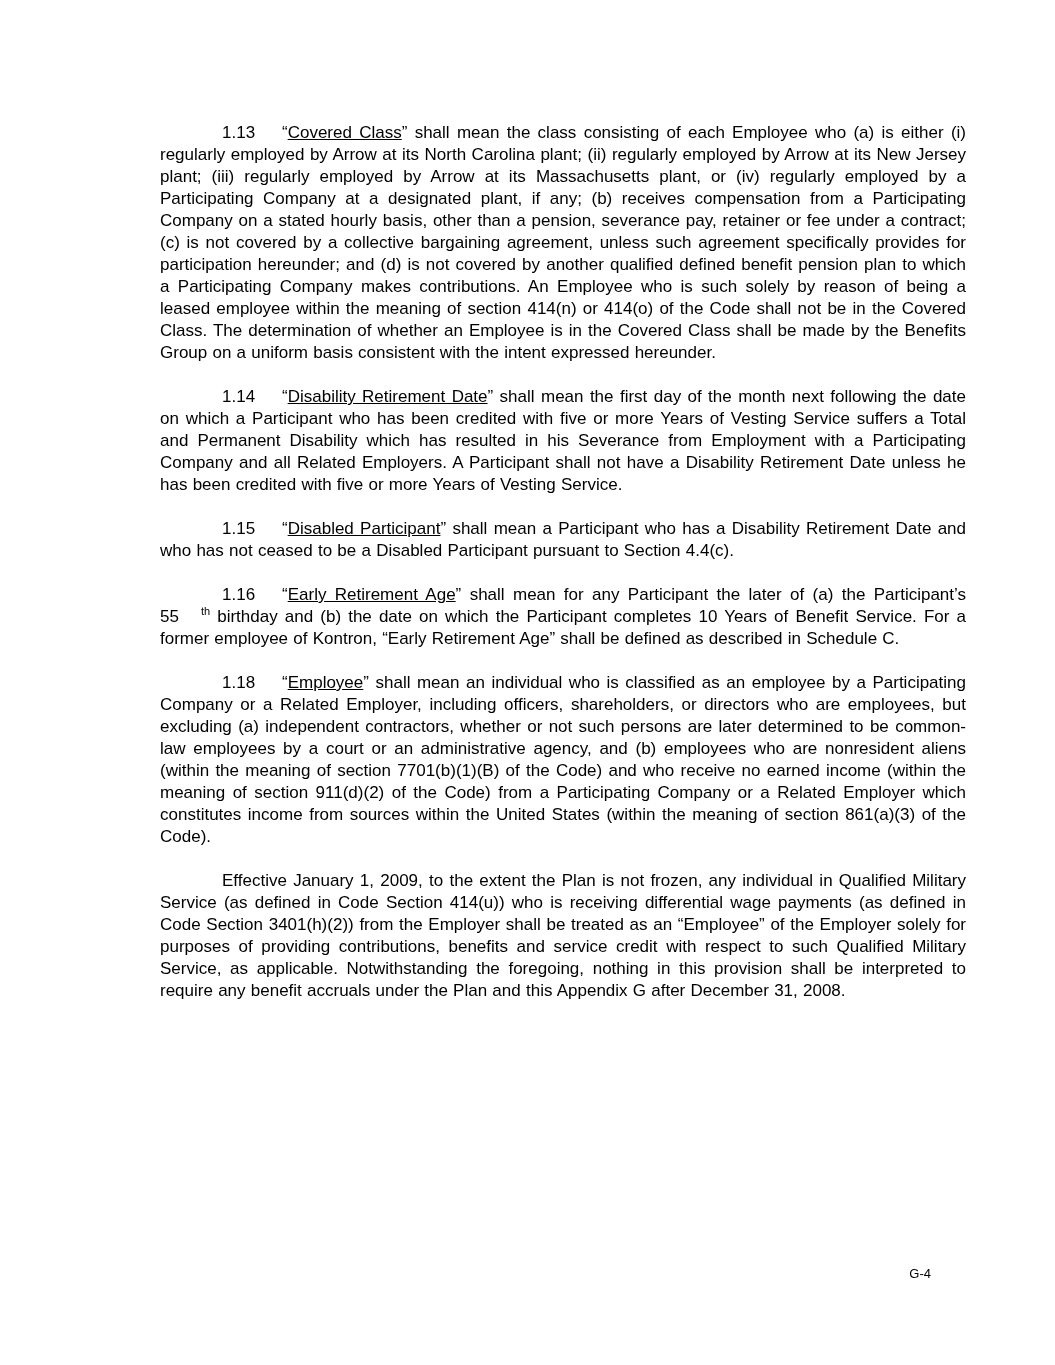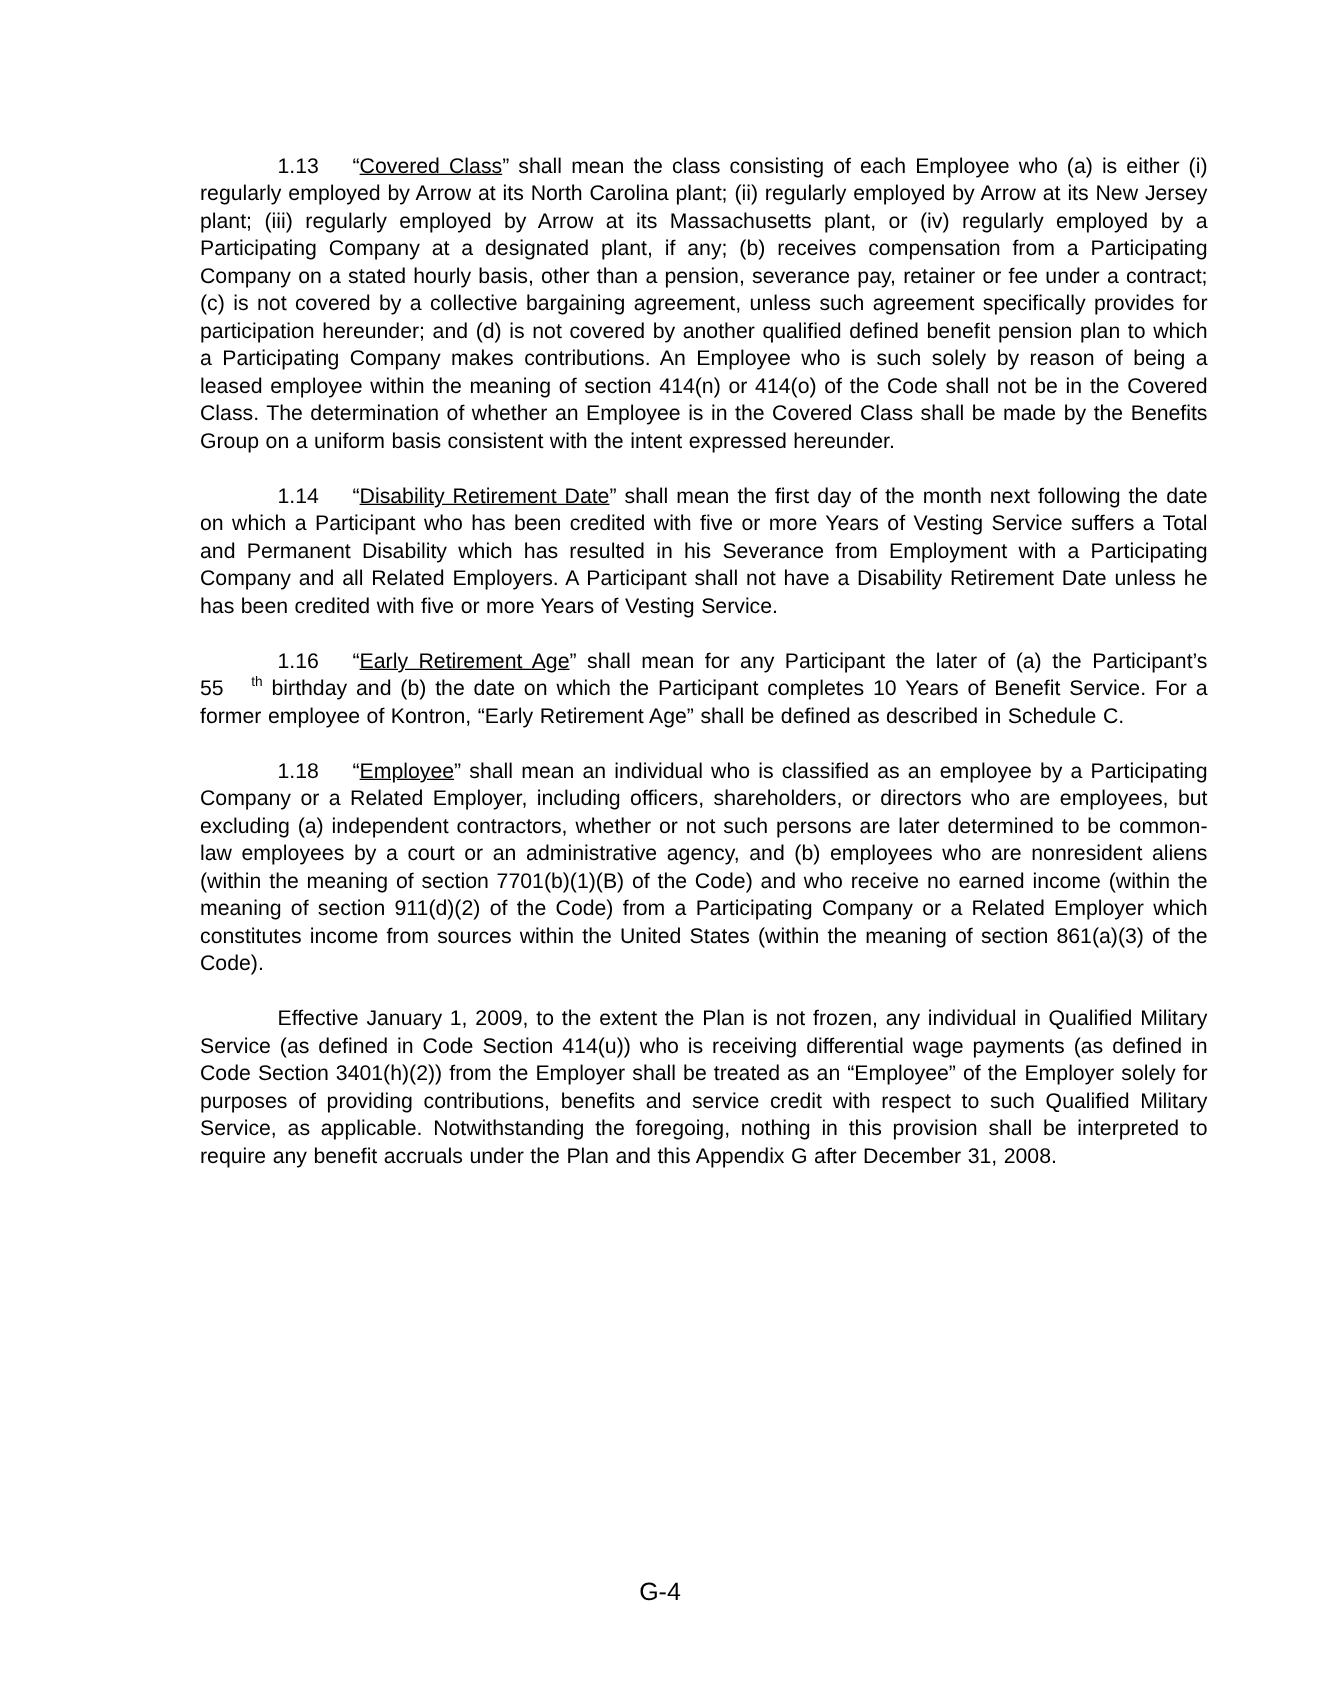--- a/index.html
+++ b/index.html
@@ -43,35 +43,36 @@
     font-size: 11px;
     line-height: 0;
     vertical-align: super;
     padding-left: 22px;
   }
   .page-footer {
     position: absolute;
     left: 125px;
     top: 1263px;
     width: 806px;
-    text-align: center;
-    font-size: 20px;
+    text-align: right;
+    font-size: 13px;
     line-height: 22px;
   }
 </style>
 </head>
 <body>
 
 <main class="page">
   <section class="doc-body">
 
     <p class="para"><span class="secnum">1.13</span><span class="oq">“</span><span class="term">Covered Class</span><span class="body-text">” shall mean the class consisting of each Employee who (a) is either (i) regularly employed by Arrow at its North Carolina plant; (ii) regularly employed by Arrow at its New Jersey plant; (iii) regularly employed by Arrow at its Massachusetts plant, or (iv) regularly employed by a Participating Company at a designated plant, if any; (b) receives compensation from a Participating Company on a stated hourly basis, other than a pension, severance pay, retainer or fee under a contract; (c) is not covered by a collective bargaining agreement, unless such agreement specifically provides for participation hereunder; and (d) is not covered by another qualified defined benefit pension plan to which a Participating Company makes contributions.  An Employee who is such solely by reason of being a leased employee within the meaning of section 414(n) or 414(o) of the Code shall not be in the Covered Class.  The determination of whether an Employee is in the Covered Class shall be made by the Benefits Group on a uniform basis consistent with the intent expressed hereunder.</span></p>
 
     <p class="para"><span class="secnum">1.14</span><span class="oq">“</span><span class="term">Disability Retirement Date</span><span class="body-text">” shall mean the first day of the month next following the date on which a Participant who has been credited with five or more Years of Vesting Service suffers a Total and Permanent Disability which has resulted in his Severance from Employment with a Participating Company and all Related Employers.  A Participant shall not have a Disability Retirement Date unless he has been credited with five or more Years of Vesting Service.</span></p>
 
+    <p class="para"><span class="secnum">1.15</span><span class="oq">“</span><span class="term">Disabled Participant</span><span class="body-text">” shall mean a Participant who has a Disability Retirement Date and who has not ceased to be a Disabled Participant pursuant to Section 4.4(c).</span></p>
 
     <p class="para"><span class="secnum">1.16</span><span class="oq">“</span><span class="term">Early Retirement Age</span><span class="body-text">” shall mean for any Participant the later of (a) the Participant’s 55</span><sup class="ord">th</sup><span class="body-text"> birthday and (b) the date on which the Participant completes 10 Years of Benefit Service.  For a former employee of Kontron, “Early Retirement Age” shall be defined as described in Schedule C.</span></p>
 
 
     <p class="para"><span class="secnum">1.18</span><span class="oq">“</span><span class="term">Employee</span><span class="body-text">” shall mean an individual who is classified as an employee by a Participating Company or a Related Employer, including officers, shareholders, or directors who are employees, but excluding (a) independent contractors, whether or not such persons are later determined to be common-law employees by a court or an administrative agency, and (b) employees who are nonresident aliens (within the meaning of section 7701(b)(1)(B) of the Code) and who receive no earned income (within the meaning of section 911(d)(2) of the Code) from a Participating Company or a Related Employer which constitutes income from sources within the United States (within the meaning of section 861(a)(3) of the Code).</span></p>
 
     <p class="para"><span class="body-text">Effective January 1, 2009, to the extent the Plan is not frozen, any individual in Qualified Military Service (as defined in Code Section 414(u)) who is receiving differential wage payments (as defined in Code Section 3401(h)(2)) from the Employer shall be treated as an “Employee” of the Employer solely for purposes of providing contributions, benefits and service credit with respect to such Qualified Military Service, as applicable.  Notwithstanding the foregoing, nothing in this provision shall be interpreted to require any benefit accruals under the Plan and this Appendix G after December 31, 2008.</span></p>
 
   </section>
 

